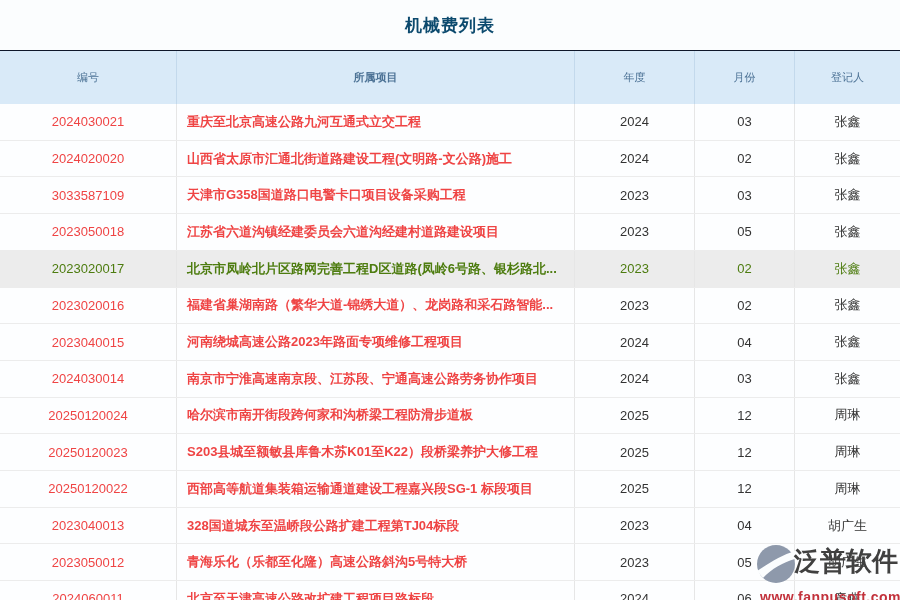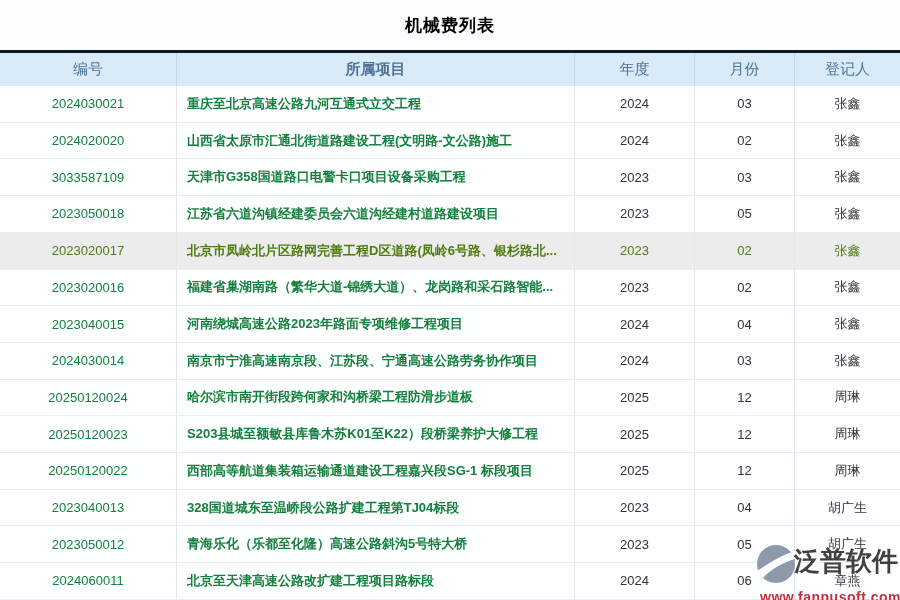--- a/index.html
+++ b/index.html
@@ -5,50 +5,50 @@
   * { margin:0; padding:0; box-sizing:border-box; }
   html,body { width:900px; height:600px; overflow:hidden; }
   body {
     font-family:"Liberation Sans","DejaVu Sans",sans-serif;
     background:#fbfdfe;
     position:relative;
   }
   .page-title {
     height:50px;
     display:flex; align-items:center; justify-content:center;
-    font-size:17px; font-weight:bold; color:#000000;
+    font-size:17px; font-weight:bold; color:#0c4a6e;
     letter-spacing:1px;
   }
   .table { position:absolute; top:50px; left:0; width:900px; }
   .header-row {
-    display:flex; height:36px;
+    display:flex; height:54px;
     background:#d9eaf8;
-    border-top:3px solid #0f172a;
-    color:#4d7396; font-size:15px;
+    border-top:1px solid #0f172a;
+    color:#4d7396; font-size:11px;
   }
   .header-row .cell { border-right:1px solid #c3d9ec; }
   .header-row .cell:last-child { border-right:none; }
   .row {
     display:flex; height:36.71px;
     background:#fdfeff;
     border-bottom:1px solid #ececec;
     font-size:13px; color:#333;
   }
   .row .cell { border-right:1px solid #e6e6e6; }
   .row .cell:last-child { border-right:none; }
   .cell {
     display:flex; align-items:center; justify-content:center;
     overflow:hidden; white-space:nowrap;
   }
   .c-id        { width:177px; }
   .c-project   { width:398px; justify-content:flex-start; padding:0 10px;font-weight:bold; }
   .c-year      { width:120px; }
   .c-month     { width:100px; }
   .c-registrant{ width:105px; }
-  .link { color:#15803d; cursor:pointer; }
+  .link { color:#ef4444; cursor:pointer; }
   .row.highlighted { background:#ececec; }
   .row.highlighted .cell, .row.highlighted .link { color:#4d7c0f; }
   .watermark {
     position:absolute; right:2px; bottom:3px;
     width:142px; height:58px;
     pointer-events:none; z-index:10;
   }
   .wm-logo { position:absolute; left:0; top:5px; width:40px; height:40px; }
   .wm-brand {
     position:absolute; left:38px; top:5px;

